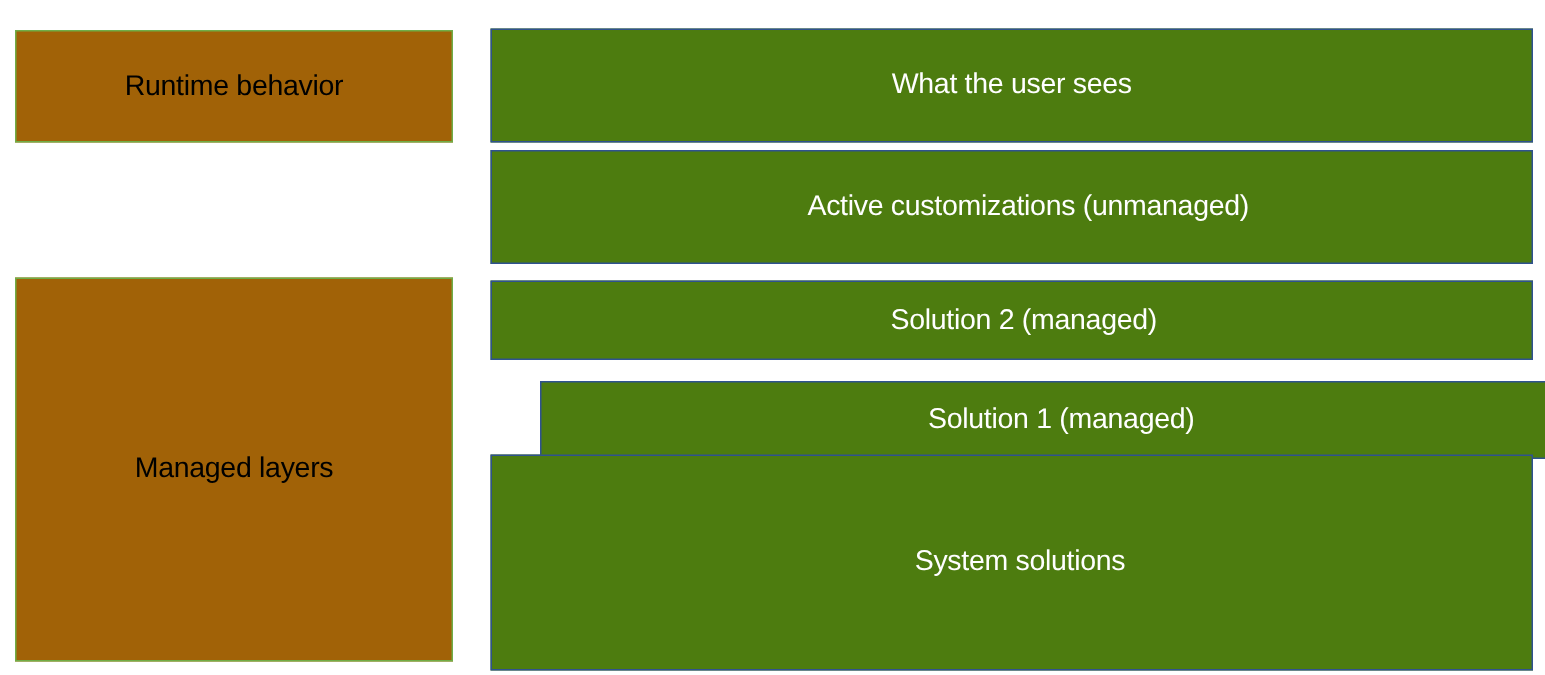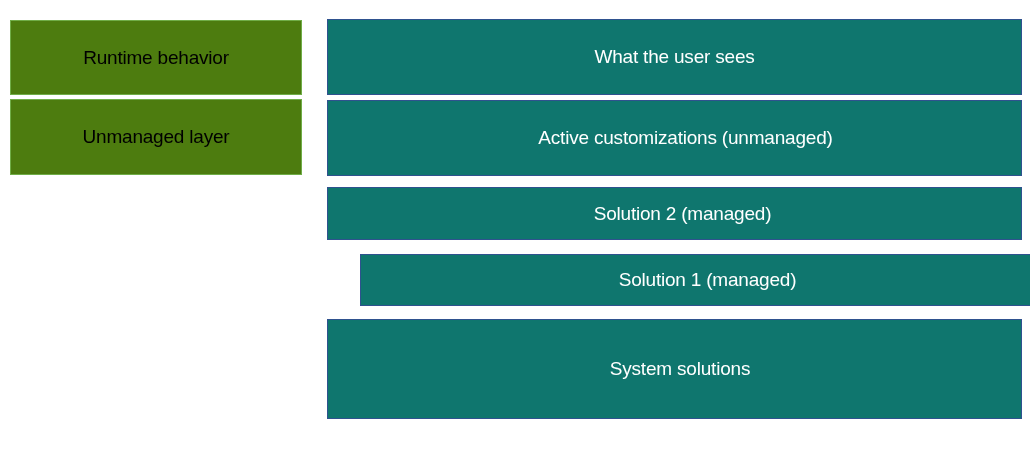--- a/index.html
+++ b/index.html
@@ -22,55 +22,55 @@
     justify-content: center;
     text-align: center;
     font-size: 19px;
     letter-spacing: -0.2px;
     box-sizing: border-box;
   }
   
   .lbox {
     left: 10px;
     width: 292px;
-    background: #4d7c0f;
+    background: #a16207;
     border: 1.5px solid #70AD47;
     color: #000000;
   }
   .lbox-0 { top: 20px;  height: 75px;  }
   .lbox-1 { top: 99px;  height: 76px;  }
   .lbox-2 { top: 185px; height: 256px; }
   
   .rbox {
     left: 327px;
     width: 695px;
-    background: #0f766e;
+    background: #4d7c0f;
     border: 1.5px solid #2F528F;
     color: #ffffff;
   }
   .rbox-0 { top: 19px;  height: 76px;  }
   .rbox-1 { top: 100px; height: 76px; padding-left: 22px;  }
   .rbox-2 { top: 187px; height: 53px; padding-left: 16px;  }
   .rbox-3 { top: 254px; height: 52px; margin-left: 33px;  }
-  .rbox-4 { top: 319px; height: 100px; padding-left: 11px; }
+  .rbox-4 { top: 303px; height: 144px; padding-left: 11px; }
   .box span {
     display: inline-block;
     line-height: 1.25;
   }
 </style>
 </head>
 <body>
 
 <div class="canvas">
 
   <div class="box lbox lbox-0">
     <span>Runtime behavior</span>
   </div>
-  <div class="box lbox lbox-1">
-    <span>Unmanaged layer</span>
+  <div class="box lbox lbox-2">
+    <span>Managed layers</span>
   </div>
 
   <div class="box rbox rbox-0">
     <span>What the user sees</span>
   </div>
   <div class="box rbox rbox-1">
     <span>Active customizations (unmanaged)</span>
   </div>
   <div class="box rbox rbox-2">
     <span>Solution 2 (managed)</span>

